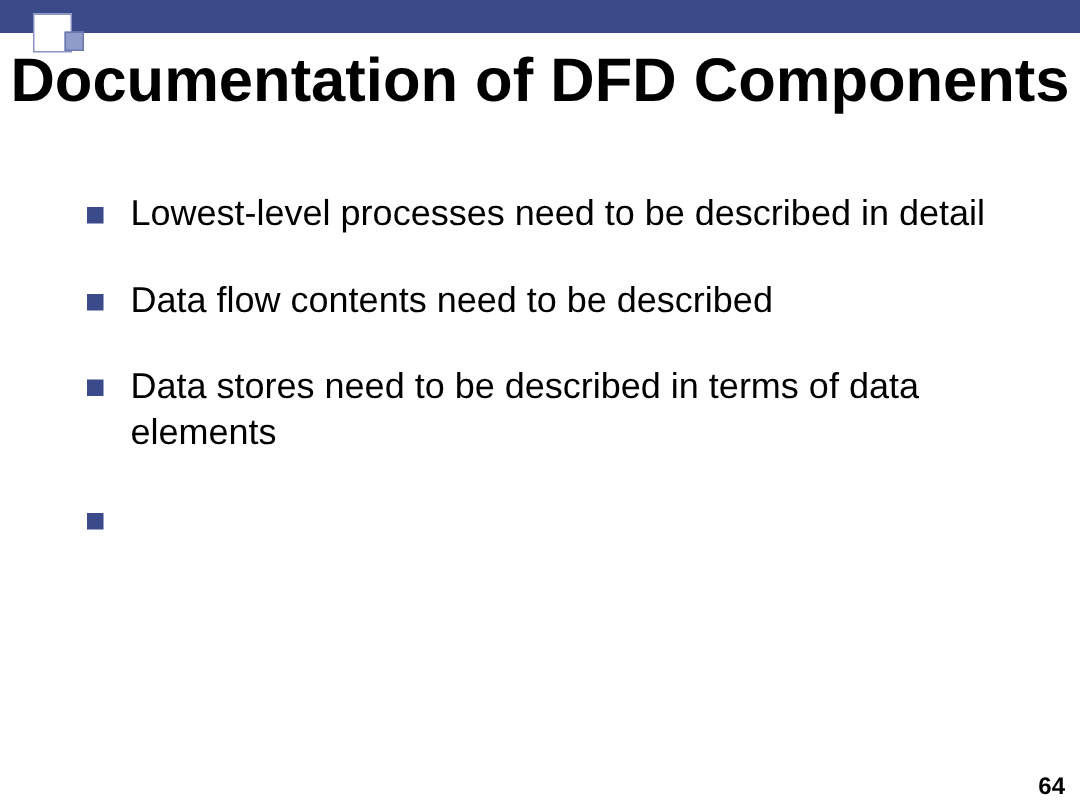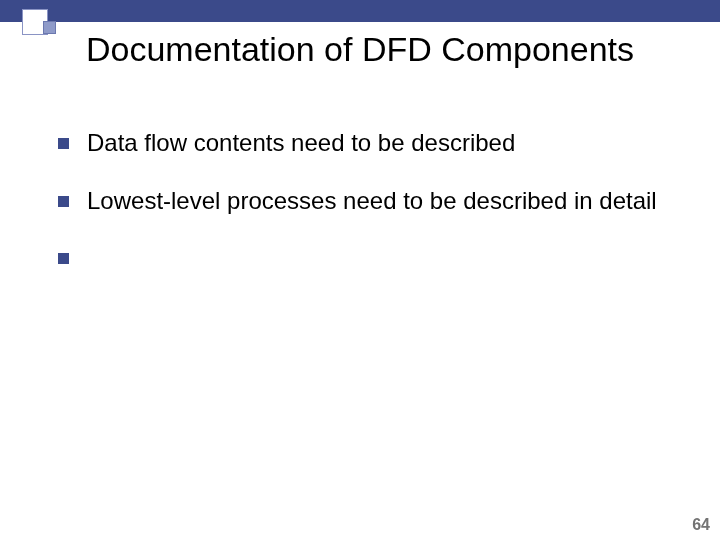--- a/index.html
+++ b/index.html
@@ -40,22 +40,22 @@
       height: 13px;
       background: #8f9bc9;
       border: 1px solid #6b78af;
     }
     .title {
       position: absolute;
       top: 30px;
       left: 0;
       width: 720px;
       text-align: center;
-      font-size: 34px;
-      font-weight: normal;
+      font-size: 41px;
+      font-weight: bold;
       color: #000000;
       line-height: 1.15;
       font-family: Arial, Helvetica, sans-serif;
     }
     .content {
       position: absolute;
       top: 128px;
       left: 58px;
       width: 610px;
     }
@@ -77,40 +77,44 @@
       color: #000000;
       line-height: 1.28;
       font-family: Arial, Helvetica, sans-serif;
     }
     .page-number {
       position: absolute;
       bottom: 6px;
       right: 10px;
       font-size: 16px;
       font-weight: bold;
-      color: #737373;
+      color: #000000;
       font-family: Arial, Helvetica, sans-serif;
     }
   </style>
 </head>
 <body>
 
 <div class="header-bar"></div>
 <div class="header-square-1"></div>
 <div class="header-square-2"></div>
 
 <h1 class="title">Documentation of DFD Components</h1>
 
 <div class="content">
   <div class="bullet-item">
     <div class="bullet"></div>
+    <div class="bullet-text">Lowest-level processes need to be described in detail</div>
+  </div>
+  <div class="bullet-item">
+    <div class="bullet"></div>
     <div class="bullet-text">Data flow contents need to be described</div>
   </div>
   <div class="bullet-item">
     <div class="bullet"></div>
-    <div class="bullet-text">Lowest-level processes need to be described in detail</div>
+    <div class="bullet-text">Data stores need to be described in terms of data elements</div>
   </div>
   <div class="bullet-item">
     <div class="bullet"></div>
   </div>
 </div>
 
 <div class="page-number">64</div>
 
 </body></html>

